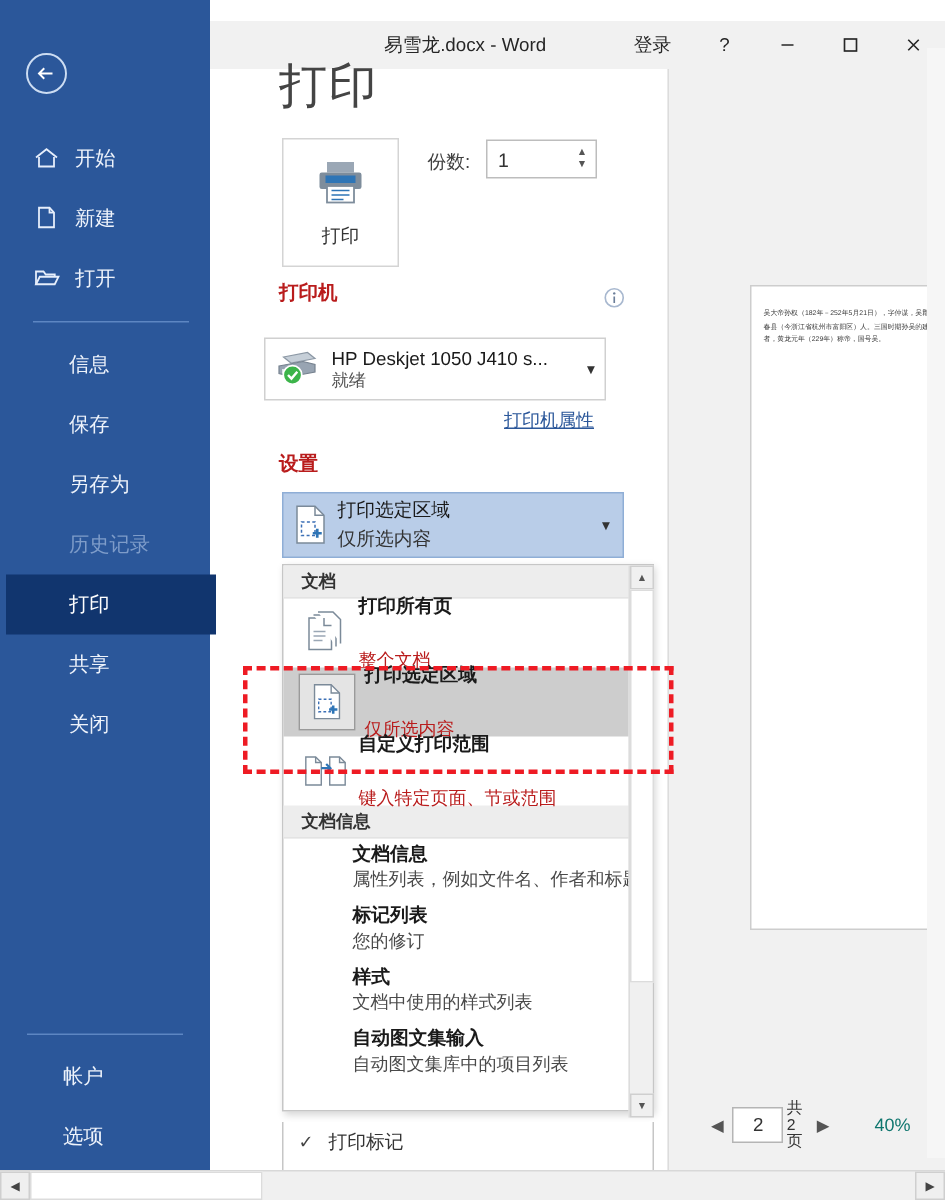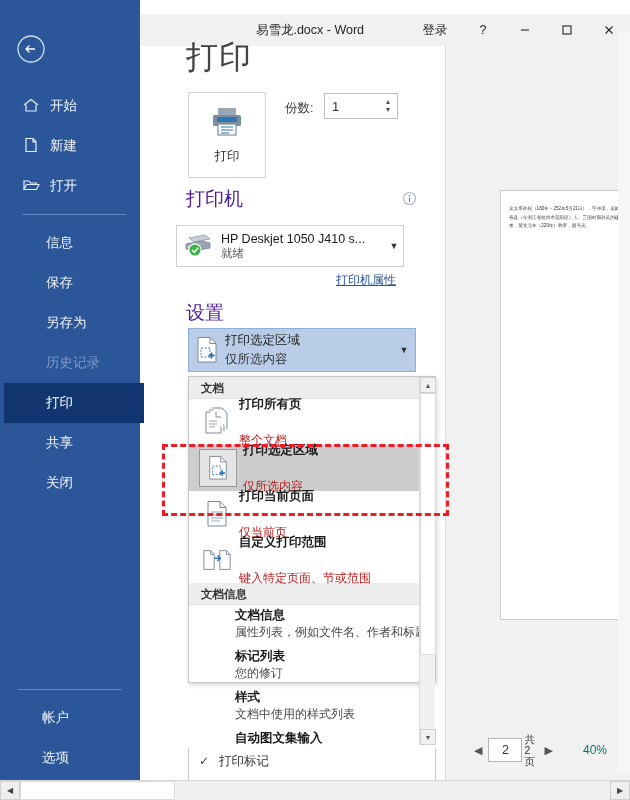--- a/index.html
+++ b/index.html
@@ -115,21 +115,21 @@
     font-family: inherit;
     background: transparent;
   }
   .spin { width: 18px; height: 24px; display:flex; flex-direction:column;
           align-items:center; justify-content:center; }
   .spin div { font-size: 7px; line-height: 8px; color:#555; }
 
   
   .sec-head {
     position: absolute;
-    font-size: 19px; color: #4c1d95; font-weight: 400;
+    font-size: 13px; color: #b91c1c; font-weight: 700;
   }
   .info-ico {
     position: absolute; left: 402px; top: 191px;
     width: 15px; height: 15px;
   }
   .printer-box {
     position: absolute; left: 176px; top: 225px;
     width: 228px; height: 42px;
     border: 1px solid #d0d0d0; background:#fff;
     display: flex; align-items: center;
@@ -156,21 +156,21 @@
   }
   .sel-btn .ic { width: 36px; display:flex; justify-content:center; }
   .sel-btn .tx { flex: 1; }
   .sel-btn .t1 { font-size: 12.5px; color: #1a1a1a; }
   .sel-btn .t2 { font-size: 12.5px; color: #333; margin-top: 2px; }
   .sel-btn .cv { width: 22px; text-align:center; font-size: 9px; color: #333; }
 
   
   .dropdown {
     position: absolute; left: 188px; top: 376px;
-    width: 248px; height: 307px;
+    width: 248px; height: 365px;
     background: #ffffff;
     border: 1px solid #c6c6c6;
     box-shadow: 1px 2px 5px rgba(0,0,0,0.17);
   }
   .dd-group {
     height: 22px; line-height: 22px;
     background: #ededed;
     font-size: 11.5px; color: #333; font-weight: bold;
     padding-left: 12px;
     border-bottom: 1px solid #e3e3e3;
@@ -474,33 +474,20 @@
           <rect x="7" y="13" width="9" height="9" fill="none" stroke="#3b6fb5" stroke-width="1" stroke-dasharray="2,1.6"></rect>
           <path d="M14.5 20.5 H20.5 M17.5 17.5 V23.5" stroke="#2e75b6" stroke-width="1.8"></path>
         </svg>
       </div>
       <div class="tx">
         <div class="t1">打印选定区域</div>
         <div class="t2">仅所选内容</div>
       </div>
     </div>
 
-    <div class="dd-item">
-      <div class="ic">
-        <svg width="26" height="30" viewBox="0 0 26 30">
-          <path d="M4 2.5 H16 L22 8.5 V27 H4 Z" fill="#ffffff" stroke="#7b8a99" stroke-width="1"></path>
-          <path d="M16 2.5 V8.5 H22" fill="none" stroke="#7b8a99" stroke-width="1"></path>
-          <path d="M7 13 H19 M7 16 H19 M7 19 H19 M7 22 H16" stroke="#9aa7b5" stroke-width="1"></path>
-        </svg>
-      </div>
-      <div class="tx">
-        <div class="t1">打印当前页面</div>
-        <div class="t2">仅当前页</div>
-      </div>
-    </div>
 
     <div class="dd-item">
       <div class="ic">
         <svg width="30" height="28" viewBox="0 0 32 28">
           <path d="M2 4 H9 L13 8 V24 H2 Z" fill="#ffffff" stroke="#7b8a99" stroke-width="1"></path>
           <path d="M9 4 V8 H13" fill="none" stroke="#7b8a99" stroke-width="1"></path>
           <path d="M19 4 H26 L30 8 V24 H19 Z" fill="#ffffff" stroke="#7b8a99" stroke-width="1"></path>
           <path d="M26 4 V8 H30" fill="none" stroke="#7b8a99" stroke-width="1"></path>
           <path d="M13 12 H19 M16.5 9 L19.5 12 L16.5 15" stroke="#2e75b6" stroke-width="1.6" fill="none"></path>
         </svg>

